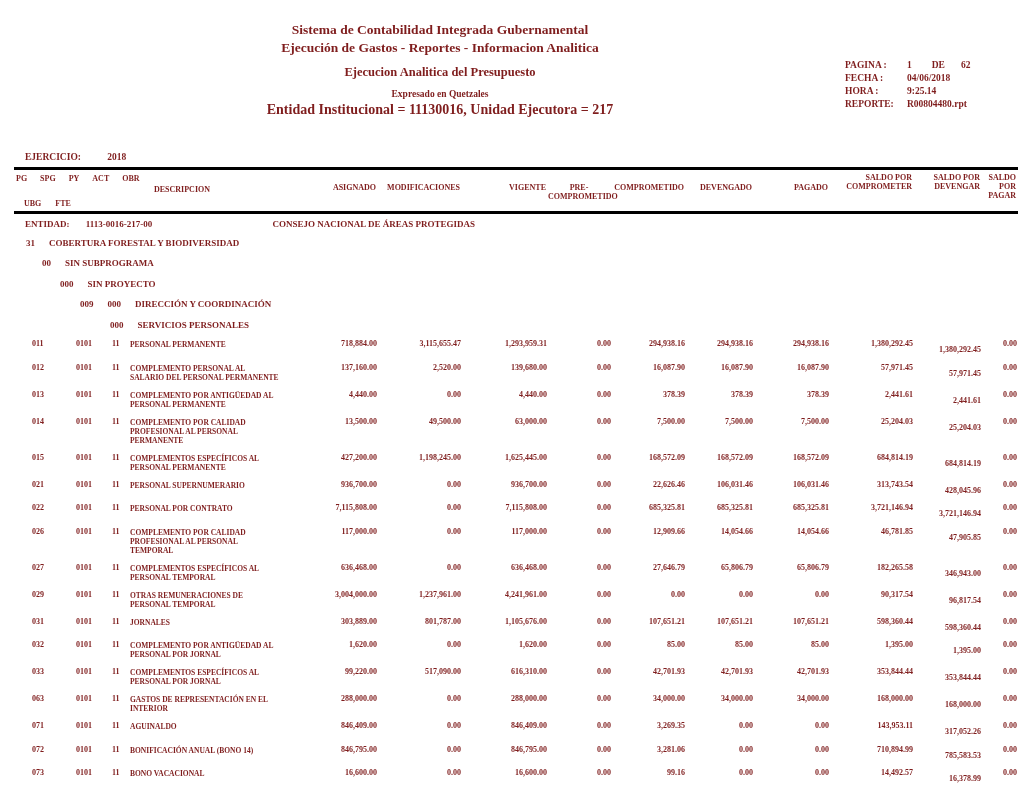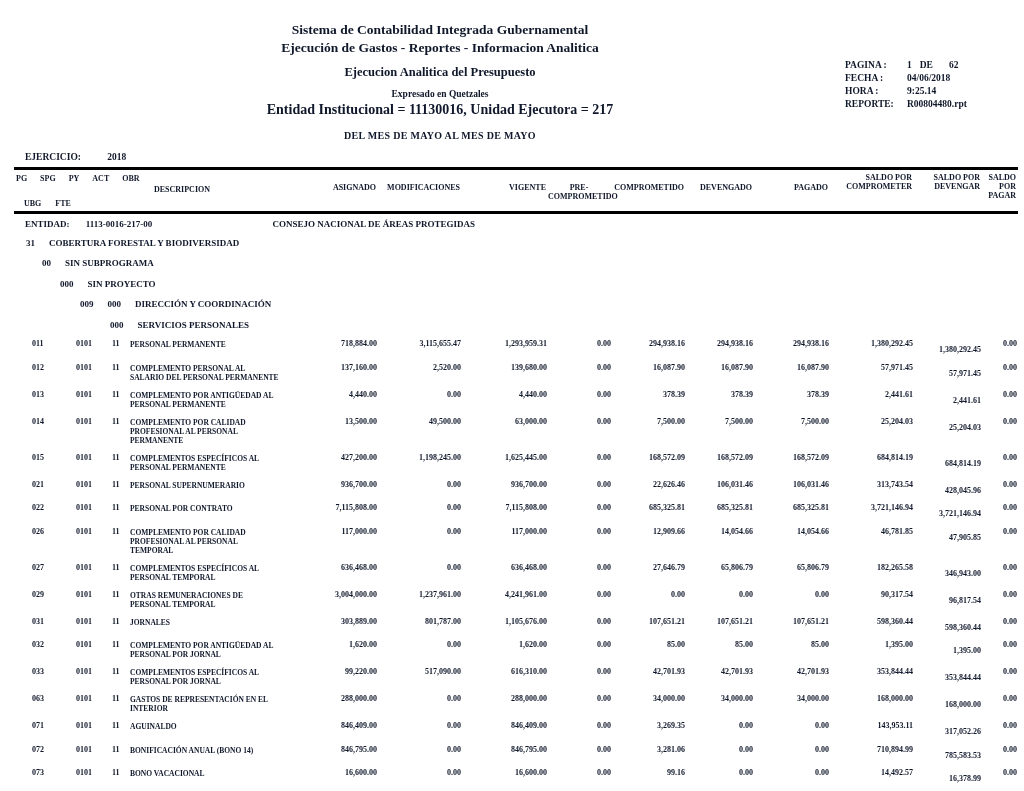--- a/index.html
+++ b/index.html
@@ -1,35 +1,35 @@
 <!DOCTYPE html>
 <html><head>
 <meta charset="utf-8">
 <style>
   * { margin:0; padding:0; box-sizing:border-box; }
   html,body { background:#e8e8e8; }
   .page {
-    width:1024px; height:791px; background:#ffffff; color:#0f172a;
+    width:1024px; height:791px; background:#ffffff; color:#7f1d1d;
     font-family:"Liberation Serif","DejaVu Serif",serif; font-weight:bold;
     position:relative; overflow:hidden; margin:0 auto;
   }
   
   .top { position:relative; height:152px; }
   .center-head { position:absolute; left:140px; top:22px; width:600px; text-align:center; }
   .ch-l1 { font-size:13.5px; }
   .ch-l2 { font-size:13.5px; margin-top:2px; }
   .ch-l3 { font-size:12.5px; margin-top:9px; }
   .ch-l4 { font-size:9.5px;  margin-top:9px; }
   .ch-l5 { font-size:14px;  margin-top:3px; }
   .ch-l6 { font-size:10px;   margin-top:12px; letter-spacing:.3px; }
   .meta { position:absolute; left:845px; top:60px; width:175px; font-size:9.5px; }
   .meta-row { display:flex; margin-bottom:3px; white-space:nowrap; }
   .meta-label { width:62px; }
   .meta-value {}
-  .meta-de { margin-left:8px; }
+  .meta-de { margin-left:20px; }
   .meta-total { margin-left:16px; }
   
   .ejercicio { margin-left:25px; font-size:9.5px; height:15px; }
   .ejercicio .val { margin-left:24px; }
   
   table.grid { border-collapse:collapse; table-layout:fixed; width:1004px; margin-left:14px; }
   thead th { border-top:3px solid #000; border-bottom:3px solid #000; vertical-align:top; height:44px; font-size:8px; padding:0; }
   th .l1,.l2 { display:block; line-height:9px; }
   th.codes-desc { position:relative; text-align:left; }
   .h1row { position:absolute; top:4px; left:2px; white-space:nowrap; }
@@ -70,21 +70,20 @@
 
 <div class="page">
 
   <div class="top">
     <div class="center-head">
       <div class="ch-l1">Sistema de Contabilidad Integrada Gubernamental</div>
       <div class="ch-l2">Ejecución de Gastos - Reportes - Informacion Analitica</div>
       <div class="ch-l3">Ejecucion Analitica del Presupuesto</div>
       <div class="ch-l4">Expresado en Quetzales</div>
       <div class="ch-l5">Entidad Institucional = 11130016, Unidad Ejecutora = 217</div>
-      <div class="ch-l6">DEL MES DE MAYO AL MES DE MAYO</div>
     </div>
     <div class="meta">
       <div class="meta-row">
         <span class="meta-label">PAGINA :</span>
         <span class="meta-value">1</span>
         <span class="meta-value meta-de">DE</span>
         <span class="meta-value meta-total">62</span>
       </div>
       <div class="meta-row">
         <span class="meta-label">FECHA :</span>

